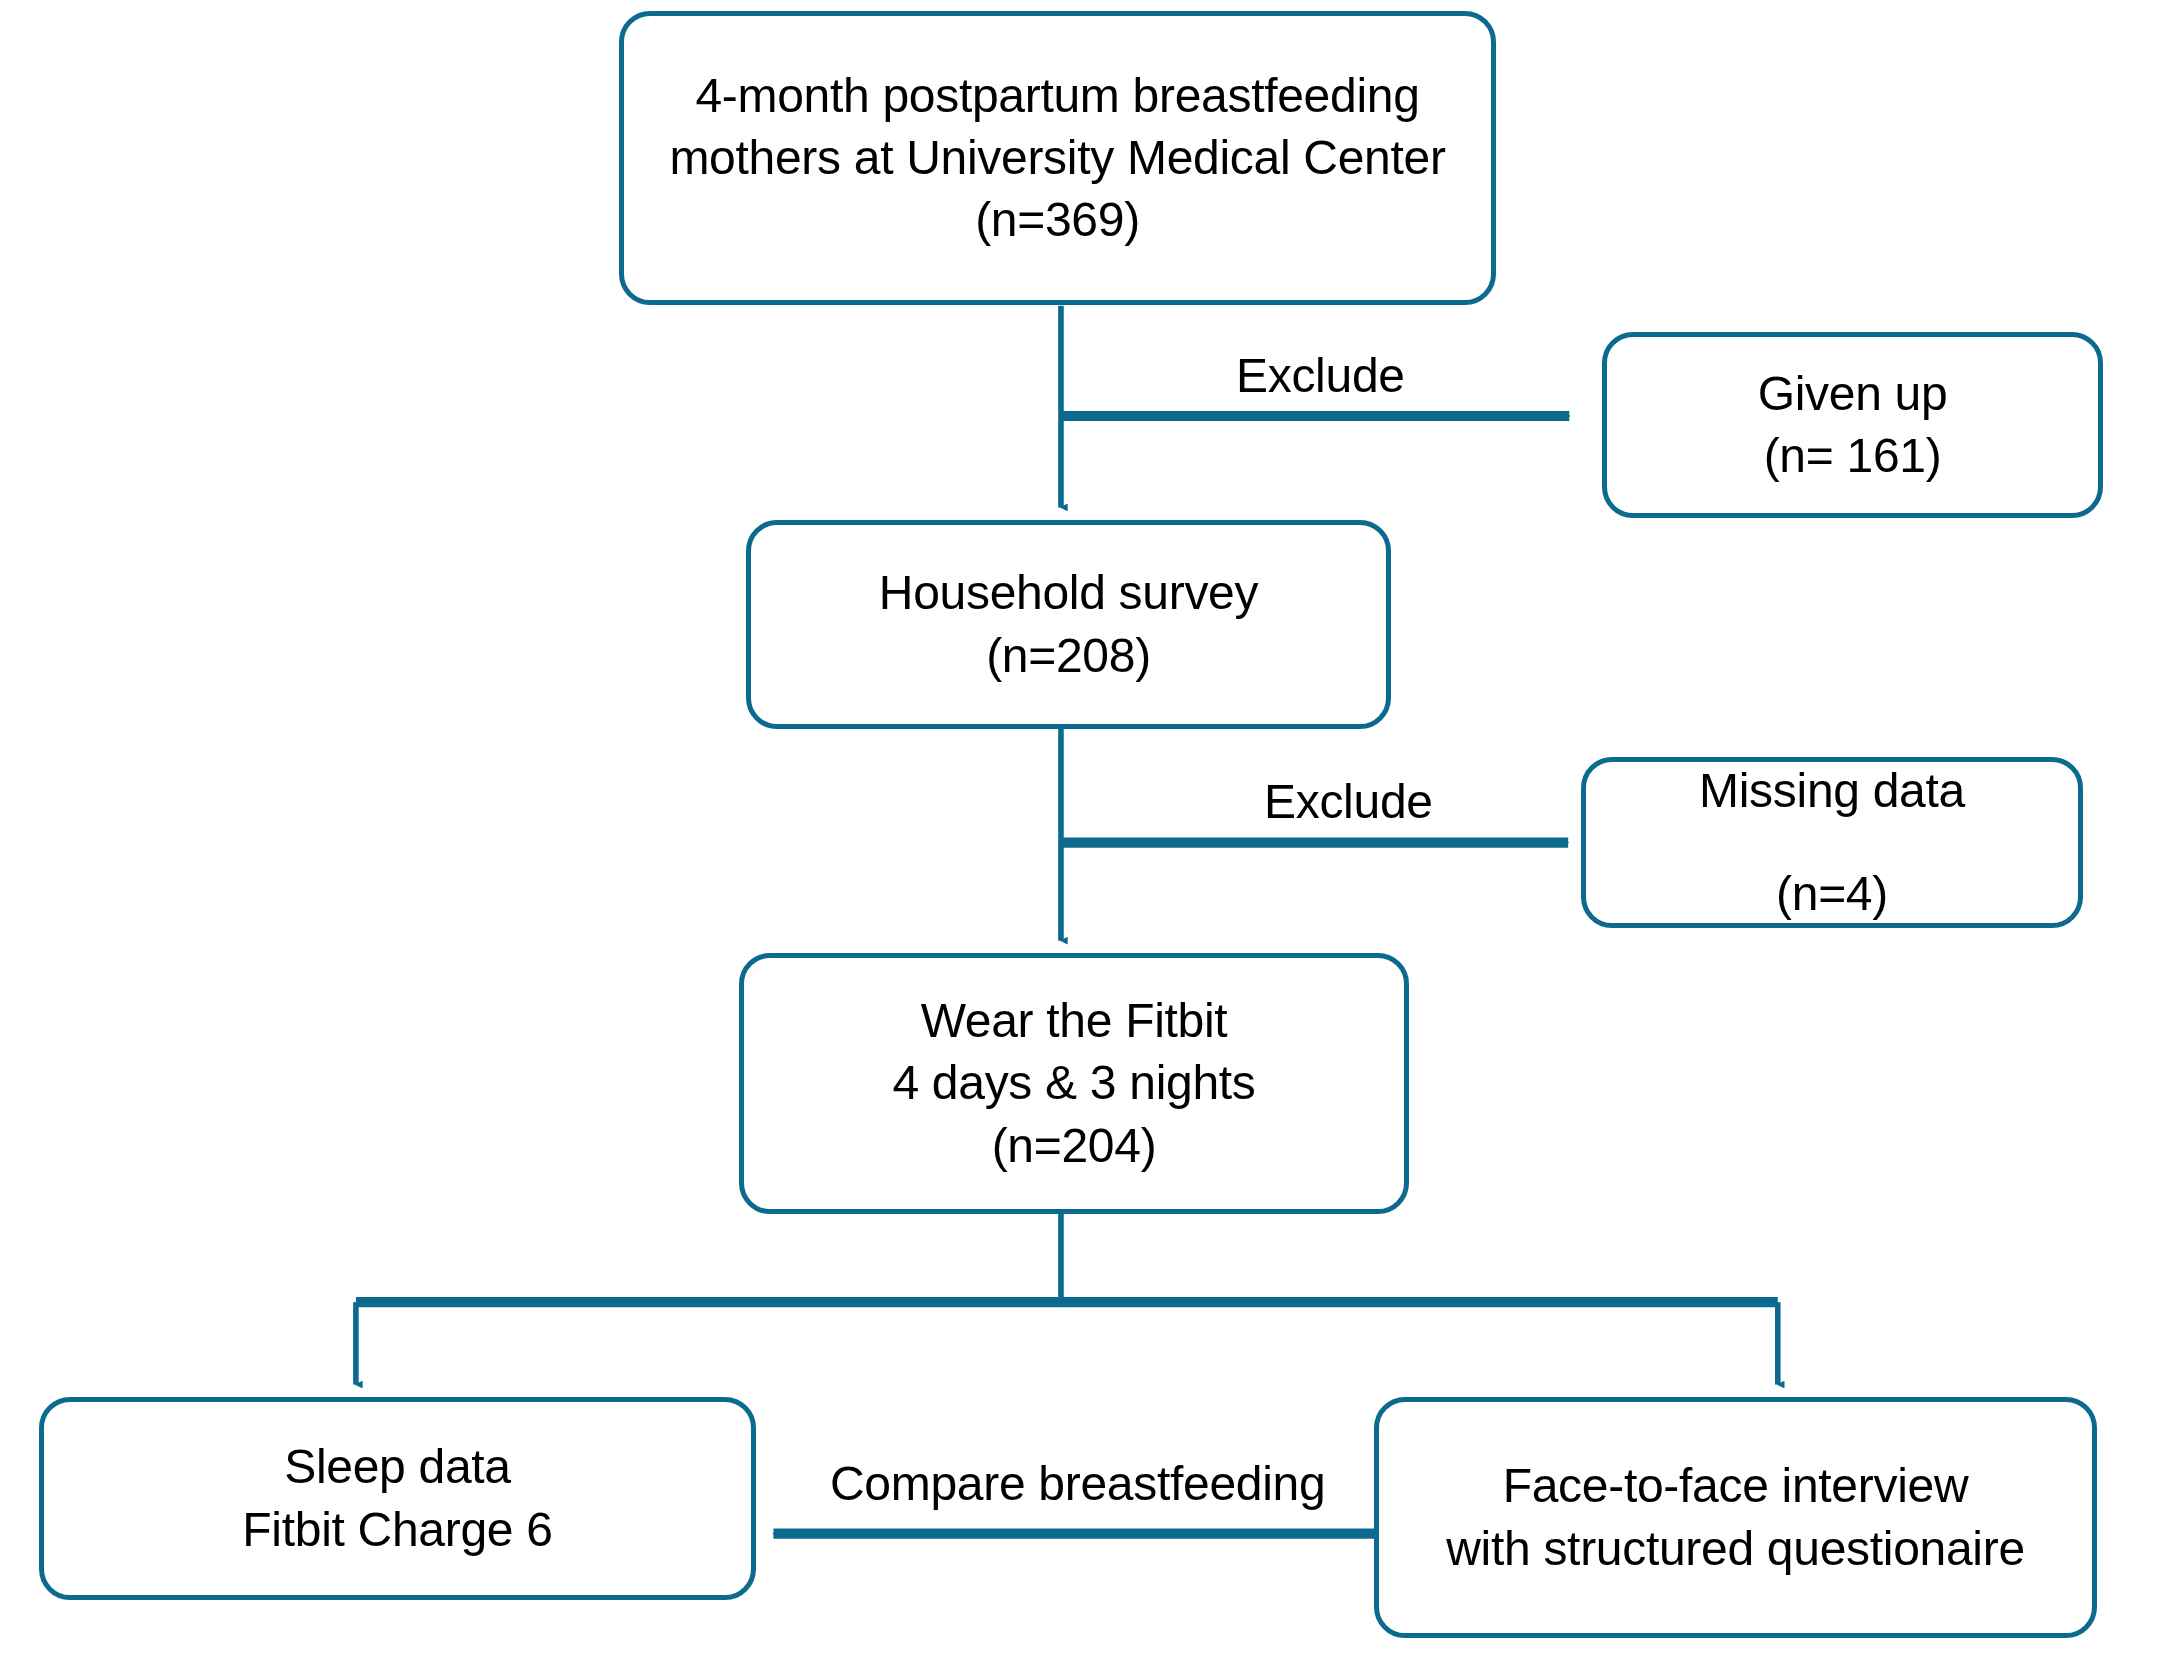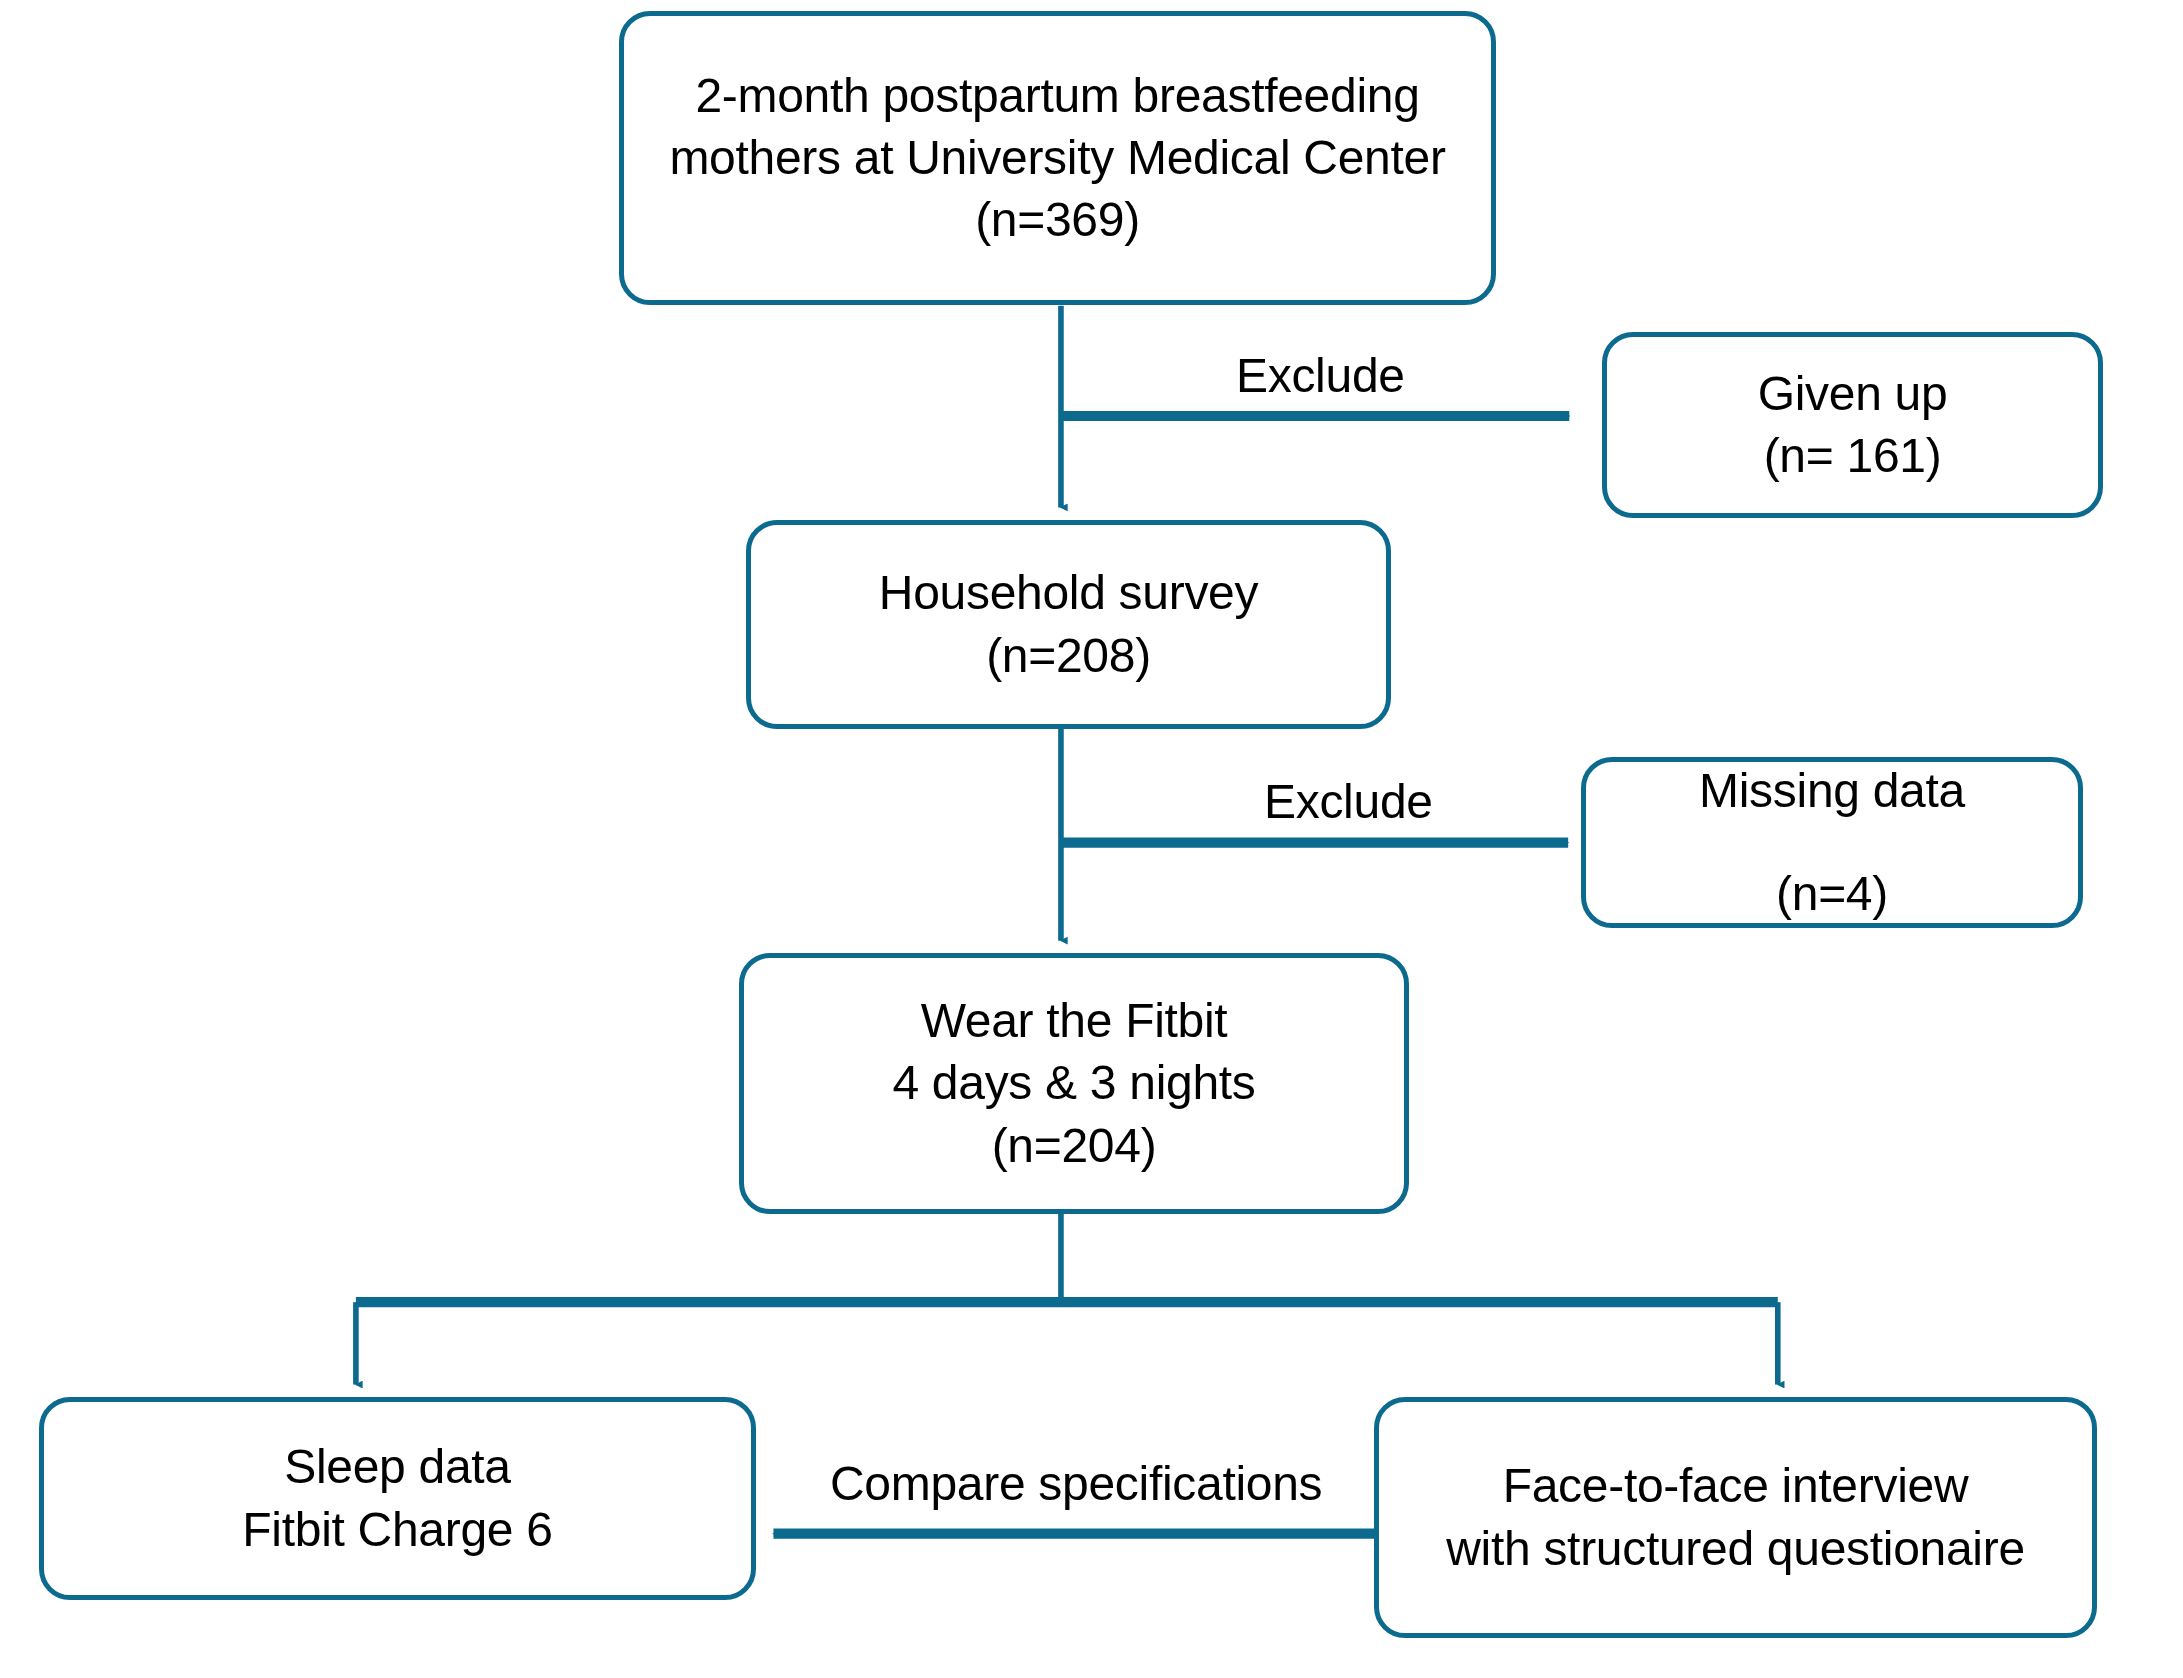--- a/index.html
+++ b/index.html
@@ -90,21 +90,21 @@
       <line x1="1893" y1="2165" x2="1893" y2="2323"></line>
       <line x1="635" y1="2323" x2="3172" y2="2323" stroke-width="18"></line>
       <line x1="635" y1="2323" x2="635" y2="2470" marker-end="url(#arrowDown)"></line>
       <line x1="3172" y1="2323" x2="3172" y2="2470" marker-end="url(#arrowDown)"></line>
 
       <line x1="1380" y1="2736" x2="2540" y2="2736" stroke-width="18" marker-start="url(#arrowLeftEnd)" marker-end="url(#arrowRight)"></line>
     </g>
   </svg>
 
   <div class="node" style="left:619px; top:11.2px; width:877px; height:294px;">
-    <span class="line">2-month postpartum breastfeeding</span>
+    <span class="line">4-month postpartum breastfeeding</span>
     <span class="line">mothers at University Medical Center</span>
     <span class="line bold">(n=369)</span>
   </div>
 
   <div class="node" style="left:1602px; top:332px; width:501px; height:186px;">
     <span class="line">Given up</span>
     <span class="line bold">(n= 161)</span>
   </div>
 
   <div class="node" style="left:746px; top:520px; width:645px; height:209px;">
@@ -130,16 +130,16 @@
 
   <div class="node" style="left:1374px; top:1397px; width:723px; height:241px;">
     <span class="line">Face-to-face interview</span>
     <span class="line">with structured questionaire</span>
   </div>
 
   <div class="edge-label" style="left:1236px; top:348px;">Exclude</div>
 
   <div class="edge-label" style="left:1264px; top:774px;">Exclude</div>
 
-  <div class="edge-label" style="left:830px; top:1456px;">Compare specifications</div>
+  <div class="edge-label" style="left:830px; top:1456px;">Compare breastfeeding</div>
 
 </div>
 
 
 </body></html>

